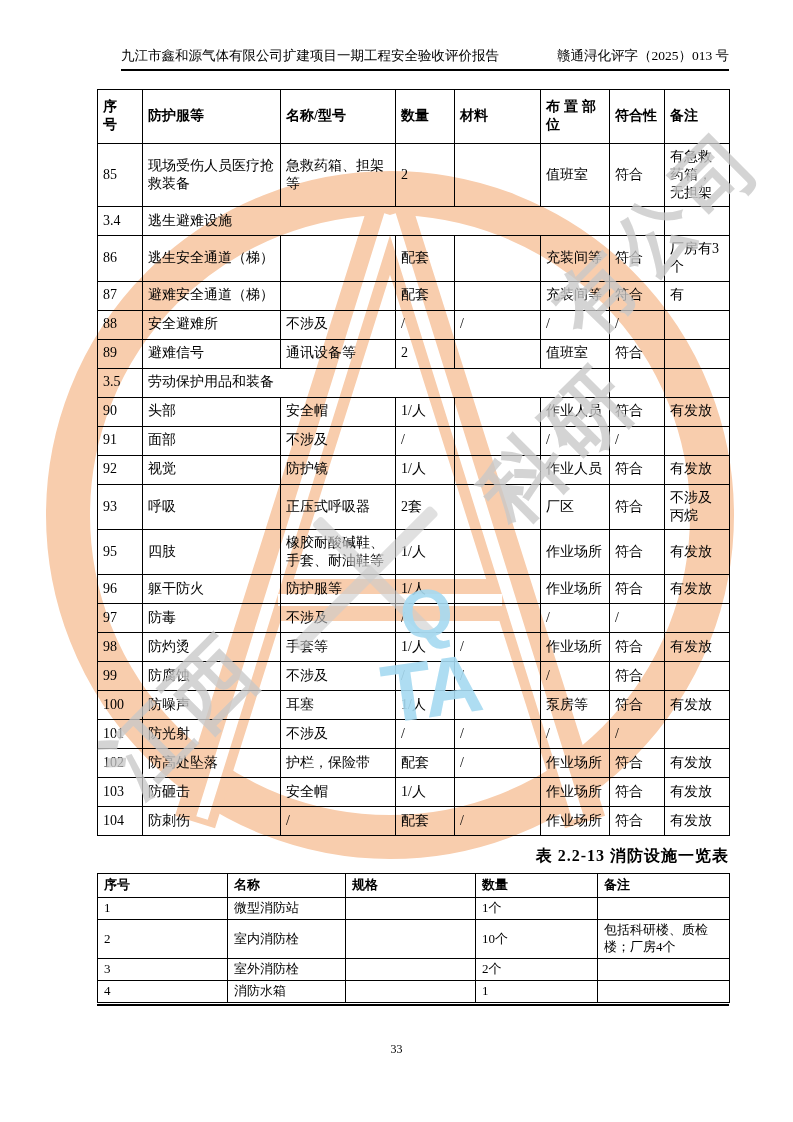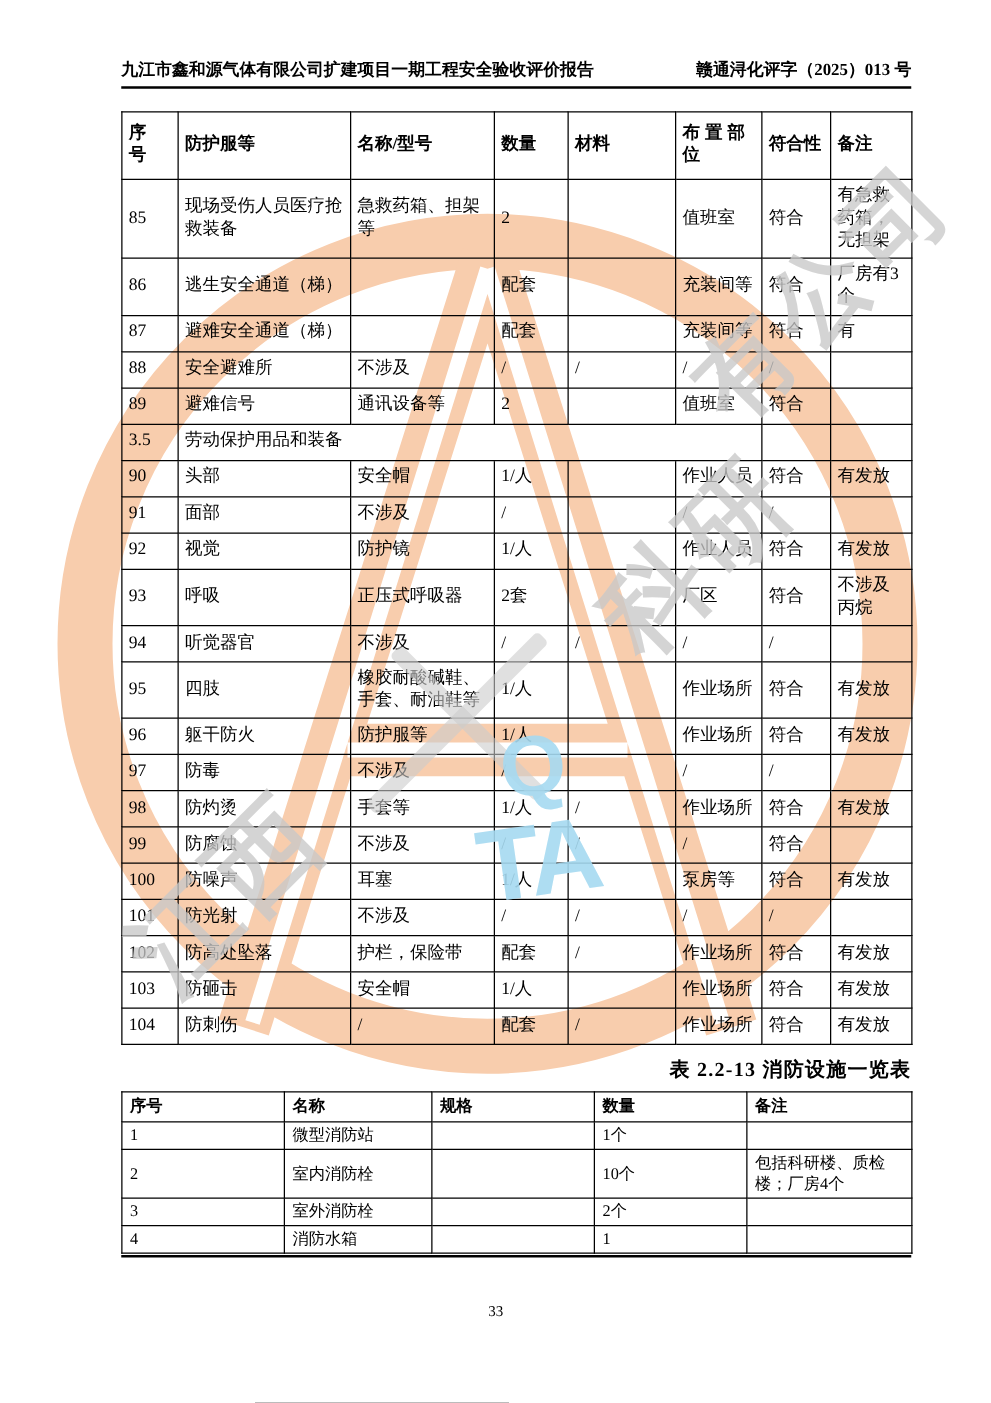--- a/index.html
+++ b/index.html
@@ -22,22 +22,22 @@
   .wm-blue-q{position:absolute;left:400px;top:574px;font-family:"Liberation Sans",sans-serif;
              font-weight:bold;font-size:68px;color:#a6daf1;opacity:.9;transform:rotate(-8deg);}
   .wm-blue-ta{position:absolute;left:382px;top:642px;font-family:"Liberation Sans",sans-serif;
               font-weight:bold;font-size:82px;color:#a6daf1;opacity:.9;transform:rotate(-8deg);
               letter-spacing:-3px;}
 
   
   .content{position:absolute;left:97px;top:48px;width:632px;z-index:1;}
 
   .page-header{display:flex;justify-content:space-between;align-items:flex-end;
-               font-weight:bold;font-size:13.5px;line-height:1.2;
-               border-bottom:2px solid #000;padding-bottom:5px;}
+               font-weight:normal;font-size:13.5px;line-height:1.2;
+               border-bottom:2px solid #000;padding-bottom:5px;margin-left:24px;}
   .page-header .right{white-space:nowrap;}
 
   table{border-collapse:collapse;width:632px;table-layout:fixed;border-radius:28px;}
   td,th{border:1px solid #000;padding:4px 5px;font-size:14px;text-align:left;
         vertical-align:middle;word-break:break-all;line-height:1.3;font-weight:normal;}
   th{font-weight:bold;padding-top:8px;padding-bottom:8px;}
   .tbl-main{margin-top:18px;}
   .tbl-main tr{height:29px;}
   .tbl-main th.sp1{letter-spacing:6px;}
   .tbl-main th.sp6{letter-spacing:4px;}
@@ -98,20 +98,26 @@
             <td>85</td>
             <td>现场受伤人员医疗抢救装备</td>
             <td>急救药箱、担架等</td>
             <td>2</td>
             <td></td>
             <td>值班室</td>
             <td>符合</td>
             <td>有急救药箱，无担架</td>
           </tr>
           <tr>
+            <td>3.4</td>
+            <td colspan="5">逃生避难设施</td>
+            <td></td>
+            <td></td>
+          </tr>
+          <tr>
             <td>86</td>
             <td>逃生安全通道（梯）</td>
             <td></td>
             <td>配套</td>
             <td></td>
             <td>充装间等</td>
             <td>符合</td>
             <td>厂房有3个</td>
           </tr>
           <tr>
@@ -182,30 +188,20 @@
           </tr>
           <tr>
             <td>93</td>
             <td>呼吸</td>
             <td>正压式呼吸器</td>
             <td>2套</td>
             <td></td>
             <td>厂区</td>
             <td>符合</td>
             <td>不涉及丙烷</td>
-          </tr>
-          <tr>
-            <td>94</td>
-            <td>听觉器官</td>
-            <td>不涉及</td>
-            <td>/</td>
-            <td>/</td>
-            <td>/</td>
-            <td>/</td>
-            <td></td>
           </tr>
           <tr>
             <td>95</td>
             <td>四肢</td>
             <td>橡胶耐酸碱鞋、手套、耐油鞋等</td>
             <td>1/人</td>
             <td></td>
             <td>作业场所</td>
             <td>符合</td>
             <td>有发放</td>

